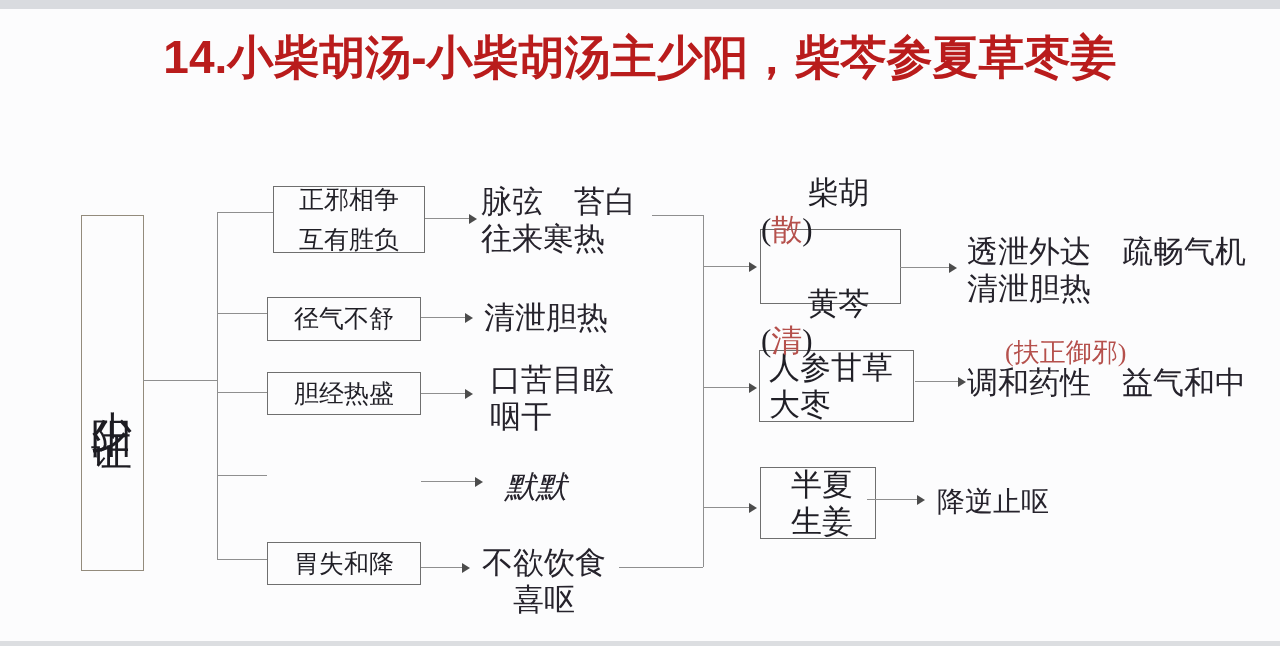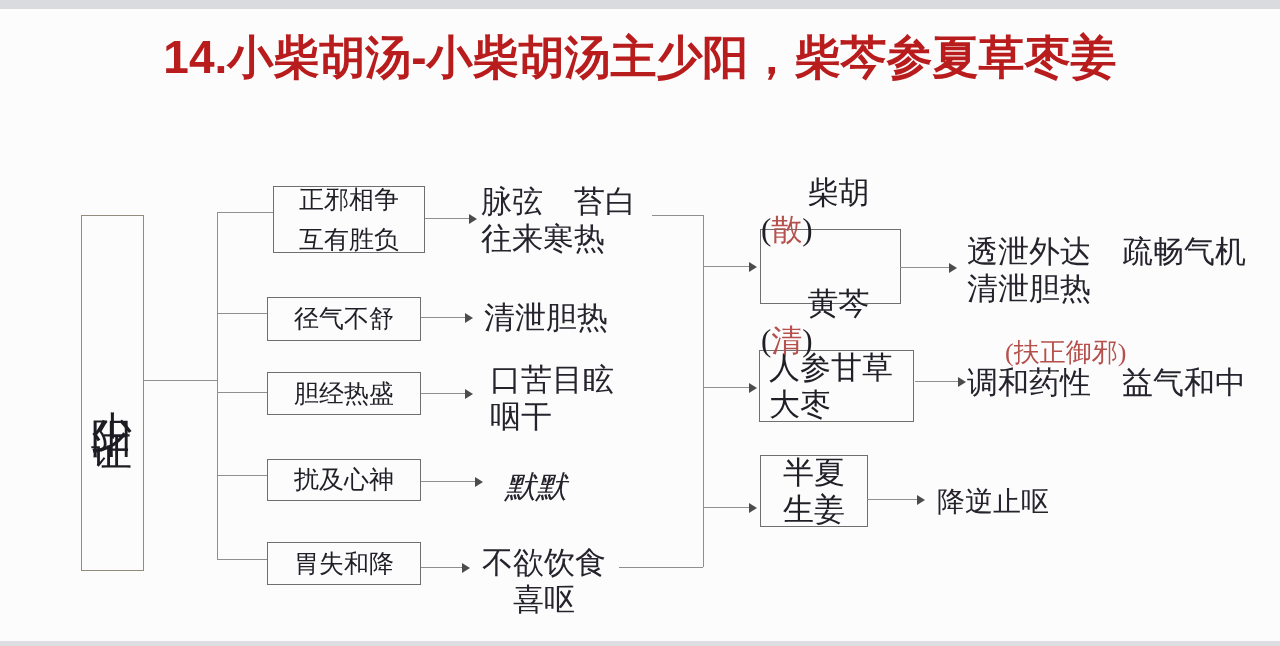--- a/index.html
+++ b/index.html
@@ -74,23 +74,20 @@
   <div class="box cause" style="left:273px;top:186px;width:150px;height:65px;">
     <div class="inner">正邪相争
 互有胜负</div>
   </div>
   <div class="box cause" style="left:267px;top:297px;width:152px;height:42px;">
     <div class="inner">径气不舒</div>
   </div>
   <div class="box cause" style="left:267px;top:372px;width:152px;height:41px;">
     <div class="inner">胆经热盛</div>
   </div>
-  <div class="box cause" style="left:267px;top:459px;width:152px;height:40px;">
-    <div class="inner">扰及心神</div>
-  </div>
   <div class="box cause" style="left:267px;top:542px;width:152px;height:41px;">
     <div class="inner">胃失和降</div>
   </div>
 
   <div class="ln h" style="left:425px;top:218px;width:44px;"></div>
   <div class="ah" style="left:469px;top:214px;"></div>
   <div class="ln h" style="left:421px;top:317px;width:44px;"></div>
   <div class="ah" style="left:465px;top:313px;"></div>
   <div class="ln h" style="left:421px;top:393px;width:44px;"></div>
   <div class="ah" style="left:465px;top:389px;"></div>
@@ -121,21 +118,21 @@
   <div class="box herbname" style="left:759px;top:350px;width:155px;height:72px;justify-content:flex-start;padding-left:9px;box-sizing:border-box;">
     <div class="inner">人参甘草
 大枣</div>
   </div>
   <div class="box herbname" style="left:760px;top:229px;width:139px;height:73px;">
     <div class="inner">
       <span>柴胡(</span><span class="red">散</span><span>)</span><br>
       <span>黄芩(</span><span class="red">清</span><span>)</span>
     </div>
   </div>
-  <div class="box herbname" style="left:760px;top:455px;width:106px;height:70px;">
+  <div class="box herbname" style="left:760px;top:467px;width:106px;height:70px;padding-left:8px;">
     <div class="inner" style="text-align:center;">半夏
 生姜</div>
   </div>
 
   <div class="ln h" style="left:900px;top:267px;width:49px;"></div>
   <div class="ah" style="left:949px;top:263px;"></div>
   <div class="ln h" style="left:915px;top:381px;width:43px;"></div>
   <div class="ah" style="left:958px;top:377px;"></div>
   <div class="ln h" style="left:867px;top:499px;width:50px;"></div>
   <div class="ah" style="left:917px;top:495px;"></div>

